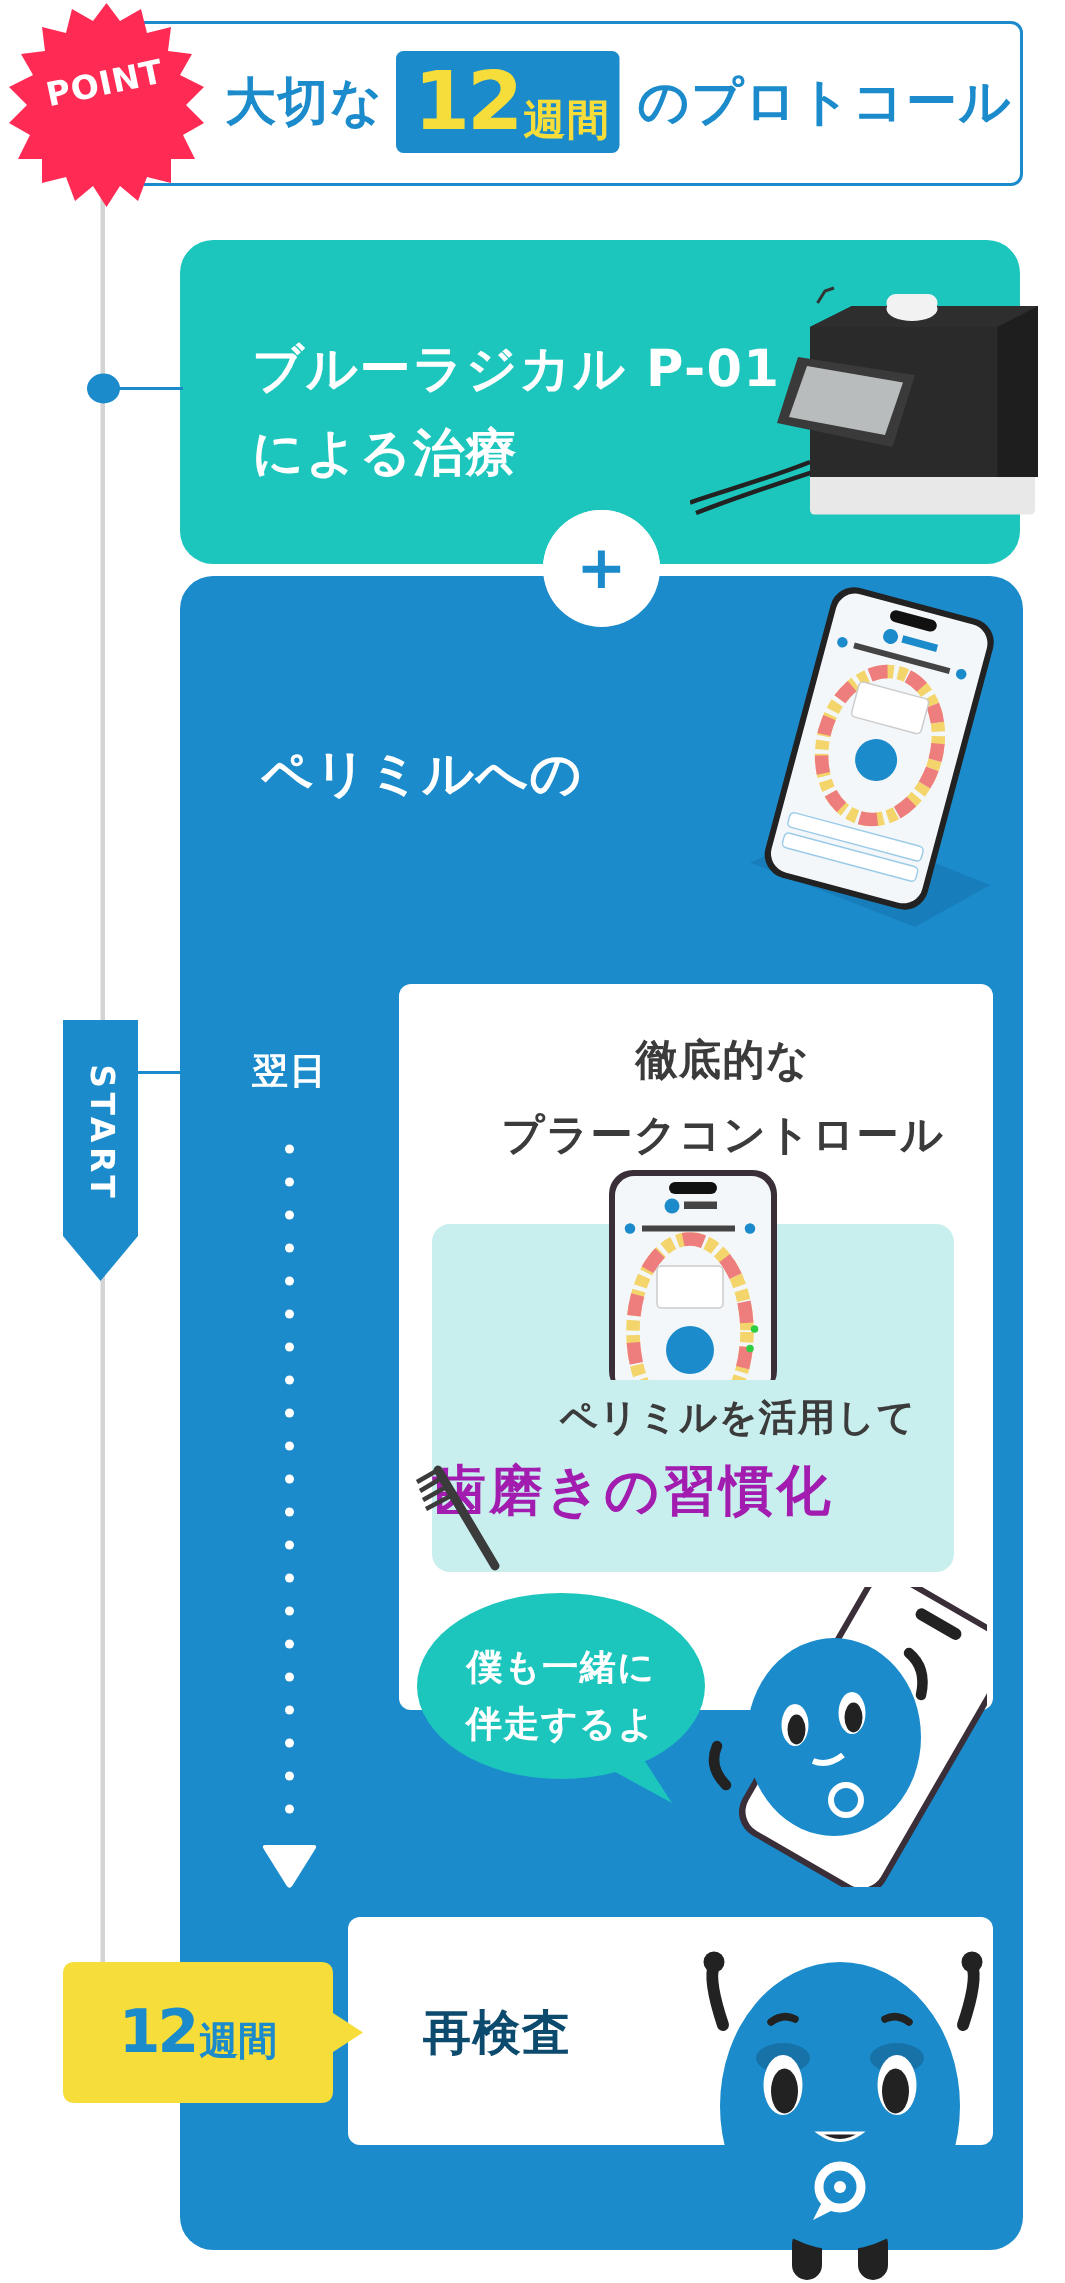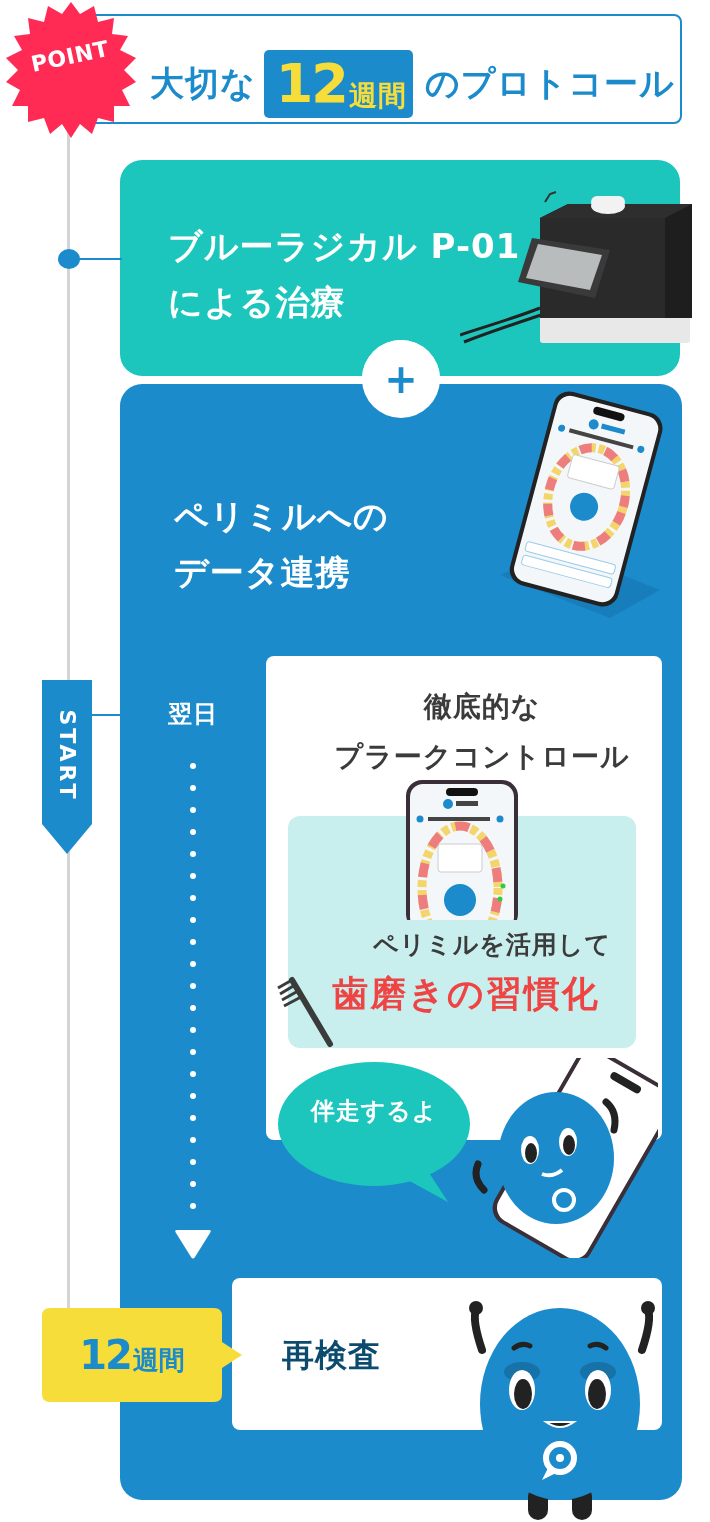--- a/index.html
+++ b/index.html
@@ -6,21 +6,21 @@
     html, body { width: 710px; height: 1522px; background: #ffffff; overflow: hidden; }
     body { position: relative; font-family: "DejaVu Sans", "Liberation Sans", sans-serif; font-weight: bold; }
 
     .abs { position: absolute; }
 
     
     .timeline-line { left: 67px; top: 120px; width: 3px; height: 1200px; background: #d4d4d4; }
 
     
     .header-box { left: 78px; top: 14px; width: 604px; height: 110px; border: 2px solid #1b8bcb; border-radius: 8px; background: #fff; }
-    .header-title { left: 150px; top: 52px; height: 64px; display: flex; align-items: center; color: #1b8bcb; font-size: 34px; letter-spacing: 1px; white-space: nowrap; }
+    .header-title { left: 150px; top: 36px; height: 64px; display: flex; align-items: center; color: #1b8bcb; font-size: 34px; letter-spacing: 1px; white-space: nowrap; }
     .header-title .pre { margin-right: 8px; }
     .header-title .post { margin-left: 12px; }
     .weeks-badge { display: inline-flex; align-items: flex-end; background: #1b8bcb; border-radius: 5px; padding: 0 6px 4px 12px; height: 68px; }
     .weeks-badge .num { color: #f6dd3a; font-size: 54px; line-height: 60px; font-weight: bold; letter-spacing: -2px; }
     .weeks-badge .unit { color: #f6dd3a; font-size: 28px; line-height: 36px; margin-left: 2px; }
 
     .point-badge { left: 0px; top: 0px; width: 142px; height: 142px; }
     .point-label { left: 20px; top: 44px; width: 100px; text-align: center; color: #fff; font-size: 22px; transform: rotate(-12deg); letter-spacing: 0.5px; }
 
     
@@ -51,21 +51,21 @@
     .dots i { display: block; width: 6px; height: 6px; border-radius: 50%; background: #fff; margin-bottom: 16px; }
     .down-arrow { left: 174px; top: 1228px; width: 38px; height: 32px; }
 
     
     .white-card { left: 266px; top: 656px; width: 396px; height: 484px; background: #fff; border-radius: 8px; }
     .white-title { left: 266px; top: 682px; width: 396px; text-align: center; color: #3b3b3b; font-size: 28px; line-height: 50px; letter-spacing: 1px; padding-left: 36px; }
 
     .habit-box { left: 288px; top: 816px; width: 348px; height: 232px; background: #c8efee; border-radius: 12px; }
     .phone-2 { left: 404px; top: 778px; width: 116px; height: 142px; }
     .habit-sub { left: 288px; top: 928px; width: 408px; text-align: center; color: #3b3b3b; font-size: 25px; letter-spacing: 1px; }
-    .habit-main { left: 288px; top: 970px; width: 356px; text-align: center; color: #ef4444; font-size: 36px; letter-spacing: 2px; }
+    .habit-main { left: 288px; top: 970px; width: 356px; color: #a21caf; font-size: 36px; letter-spacing: 2px; }
     .toothbrush { left: 272px; top: 970px; width: 66px; height: 80px; }
 
     .speech-bubble { left: 276px; top: 1060px; width: 200px; height: 148px; }
     .bubble-text { left: 276px; top: 1092px; width: 196px; text-align: center; color: #fff; font-size: 24px; line-height: 38px; letter-spacing: 1px; }
 
     .mascot-phone { left: 468px; top: 1058px; width: 190px; height: 200px; }
 
     
     .recheck-card { left: 232px; top: 1278px; width: 430px; height: 152px; background: #fff; border-radius: 8px; }
     .recheck-label { left: 282px; top: 1334px; color: #0c4a6e; font-size: 32px; letter-spacing: 1px; }
@@ -117,21 +117,20 @@
   <polygon points="66,88 78,54 142,65 130,100" fill="#b9bcbd"></polygon>
   <path d="M85 12 L90 4 L96 2" stroke="#333" stroke-width="2" fill="none"></path>
 </svg>
 
 <div class="abs plus-circle">+</div>
 
 <div class="abs blue-card"></div>
 <div class="abs plus-circle">+</div>
 <div class="abs blue-title">
   <div>ペリミルへの</div>
-  <div>データ連携</div>
 </div>
 
 <svg class="abs phone-1" viewBox="0 0 165 230">
   <polygon points="0,185 110,228 160,200 60,160" fill="#1577b0" opacity="0.6"></polygon>
   <g transform="rotate(15 90 110)">
     <rect x="30" y="10" width="112" height="200" rx="16" fill="#222"></rect>
     <rect x="34" y="14" width="104" height="192" rx="13" fill="#f4f7fa"></rect>
     <rect x="70" y="18" width="32" height="8" rx="4" fill="#111"></rect>
     <circle cx="74" cy="36" r="5" fill="#1b8bcb"></circle>
     <rect x="82" y="33" width="24" height="5" fill="#1b8bcb"></rect>
@@ -217,20 +216,21 @@
   <line x1="8" y1="24" x2="23" y2="15" stroke="#3b3b3b" stroke-width="3"></line>
   <line x1="10" y1="30" x2="26" y2="21" stroke="#3b3b3b" stroke-width="3"></line>
   <line x1="12" y1="36" x2="29" y2="27" stroke="#3b3b3b" stroke-width="3"></line>
 </svg>
 
 <svg class="abs speech-bubble" viewBox="0 0 200 148">
   <ellipse cx="98" cy="64" rx="96" ry="62" fill="#1cc6bd"></ellipse>
   <path d="M150 108 L172 142 L128 118 Z" fill="#1cc6bd"></path>
 </svg>
 <div class="abs bubble-text">
+  <div>僕も一緒に</div>
   <div>伴走するよ</div>
 </div>
 
 <svg class="abs mascot-phone" viewBox="0 0 190 200">
   <g transform="rotate(30 120 100)">
     <rect x="60" y="0" width="110" height="200" rx="18" fill="#3a2e38"></rect>
     <rect x="64" y="4" width="102" height="192" rx="15" fill="#fff"></rect>
     <rect x="98" y="12" width="34" height="8" rx="4" fill="#222"></rect>
   </g>
   <ellipse cx="88" cy="100" rx="58" ry="66" fill="#1b8bcb"></ellipse>

